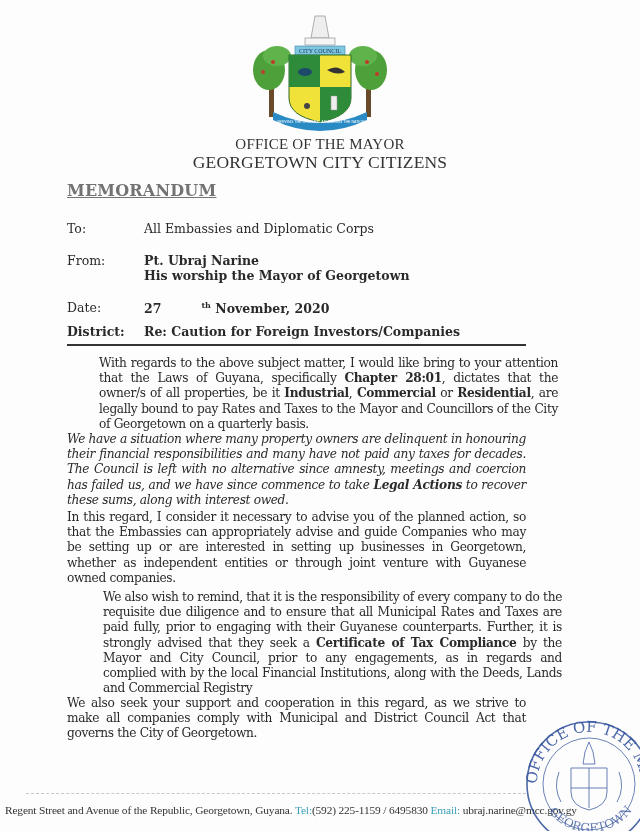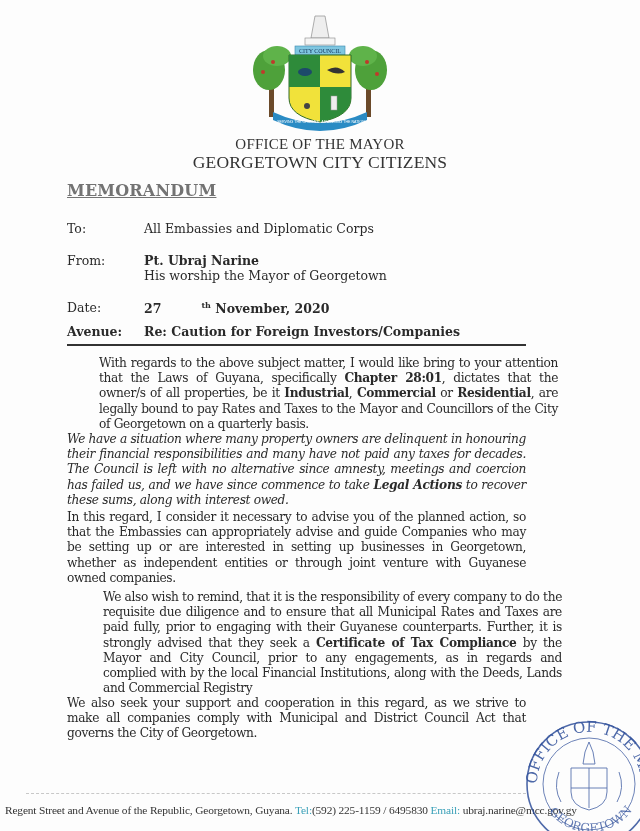--- a/index.html
+++ b/index.html
@@ -17,21 +17,21 @@
     .memo-heading {
       position: absolute; left: 67px; top: 181px; font-family: "DejaVu Serif", serif;
       font-weight: bold; font-size: 16px; text-decoration: underline; color: #737373;
       letter-spacing: 0.2px;
     }
     .row { position: absolute; left: 67px; font-size: 12.5px; font-family: "DejaVu Serif", serif; color: #2a2a2a; }
     .row .label { position: absolute; left: 0; width: 80px; }
     .row .value { position: absolute; left: 77px; white-space: nowrap; }
     .row-to { top: 221px; }
     .row-from { top: 253px; }
-    .row-from .sub { display: block; font-weight: normal; }
+    .row-from .sub { display: block; font-weight: bold; }
     .row-date { top: 300px; }
     .bold { font-weight: bold; }
     sup { font-size: 8px; margin-left: 40px; }
     .subject {
       position: absolute; left: 67px; top: 324px; width: 459px; height: 20px;
       border-bottom: 2px solid #333; font-size: 12.5px; font-weight: bold; color: #2a2a2a;
     }
     .subject .label { position: absolute; left: 0; }
     .subject .value { position: absolute; left: 77px; white-space: nowrap; }
     .para {
@@ -113,21 +113,21 @@
     <span class="sub">His worship the Mayor of Georgetown</span>
   </span>
 </div>
 
 <div class="row row-date">
   <span class="label">Date:</span>
   <span class="value bold"><span>27</span><sup>th</sup><span> November, 2020</span></span>
 </div>
 
 <div class="subject">
-  <span class="label">Avenue:</span>
+  <span class="label">District:</span>
   <span class="value">Re: Caution for Foreign Investors/Companies</span>
 </div>
 
 <p class="para p1"><span>With regards to the above subject matter, I would like bring to your attention that the Laws of Guyana, specifically </span><span class="bold">Chapter 28:01</span><span>, dictates that the owner/s of all properties, be it </span><span class="bold">Industrial</span><span>, </span><span class="bold">Commercial</span><span> or </span><span class="bold">Residential</span><span>, are legally bound to pay Rates and Taxes to the Mayor and Councillors of the City of Georgetown on a quarterly basis.</span></p>
 <p class="para p2"><span>We have a situation where many property owners are delinquent in honouring their financial responsibilities and many have not paid any taxes for decades. The Council is left with no alternative since amnesty, meetings and coercion has failed us, and we have since commence to take </span><span class="bold">Legal Actions</span><span> to recover these sums, along with interest owed.</span></p>
 <p class="para p3"><span>In this regard, I consider it necessary to advise you of the planned action, so that the Embassies can appropriately advise and guide Companies who may be setting up or are interested in setting up businesses in Georgetown, whether as independent entities or through joint venture with Guyanese owned companies.</span></p>
 <p class="para p4"><span>We also wish to remind, that it is the responsibility of every company to do the requisite due diligence and to ensure that all Municipal Rates and Taxes are paid fully, prior to engaging with their Guyanese counterparts. Further, it is strongly advised that they seek a </span><span class="bold">Certificate of Tax Compliance</span><span> by the Mayor and City Council, prior to any engagements, as in regards and complied with by the local Financial Institutions, along with the Deeds, Lands and Commercial Registry</span></p>
 <p class="para p5"><span>We also seek your support and cooperation in this regard, as we strive to make all companies comply with Municipal and District Council Act that governs the City of Georgetown.</span></p>
 
 <div class="footer-line"></div>

